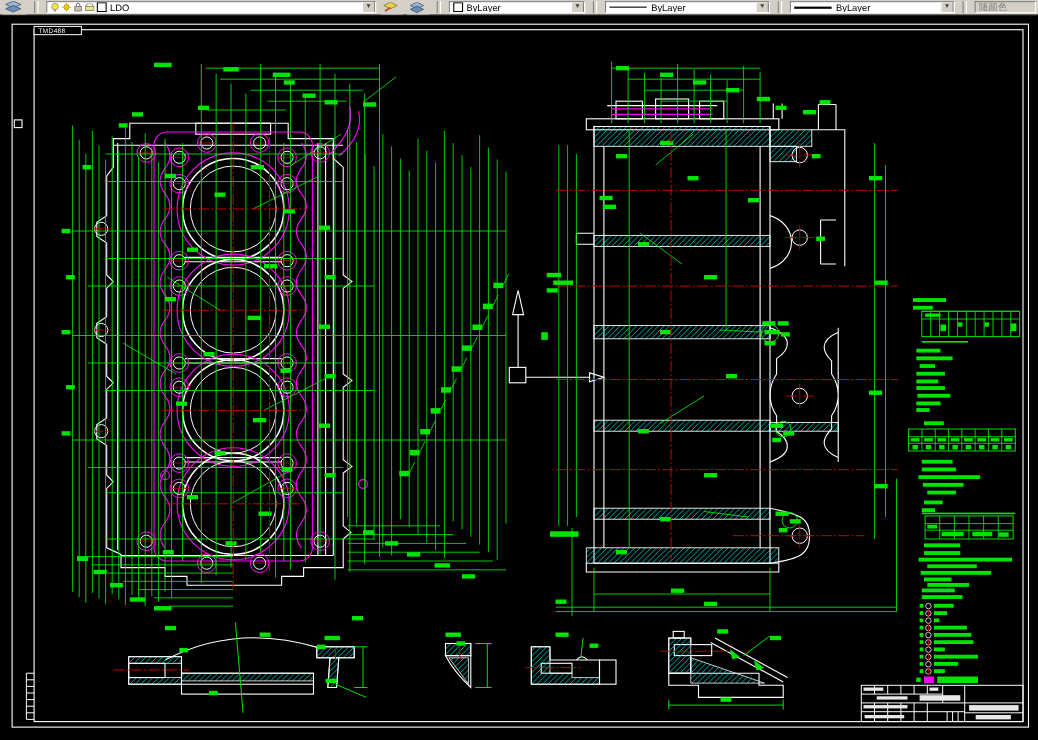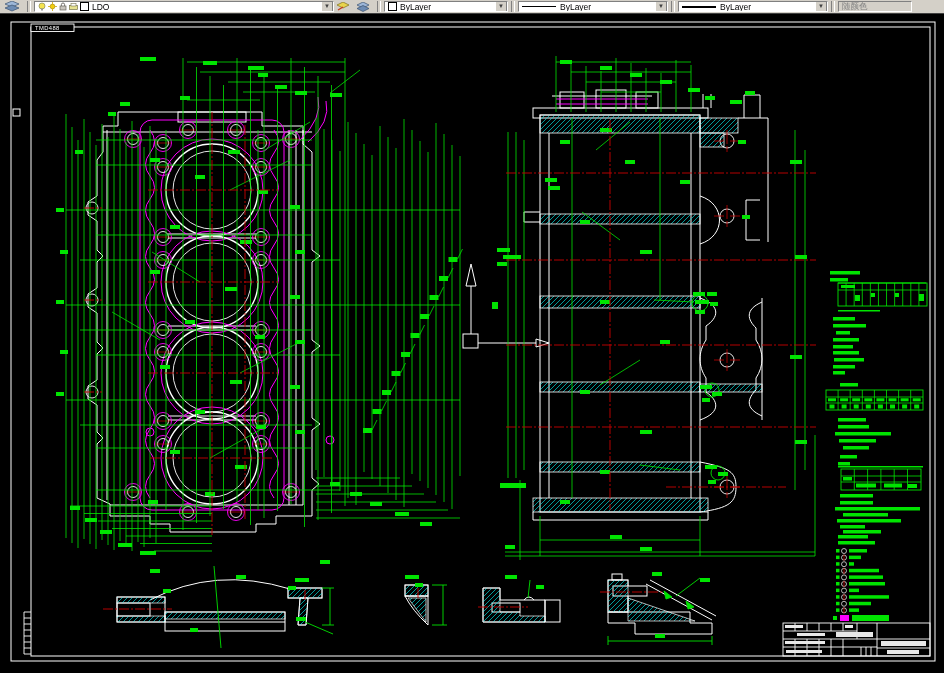--- a/index.html
+++ b/index.html
@@ -1,19 +1,19 @@
 <!DOCTYPE html>
 <html><head>
 <meta charset="utf-8">
 <style>
   html,body{margin:0;padding:0;background:#000;width:944px;height:673px;overflow:hidden;}
   body{font-family:"Liberation Sans",sans-serif;}
   
   .toolbar{height:14px;background:#d4d0c8;display:flex;align-items:center;padding:0 2px;box-sizing:border-box;
-           border-bottom:1px solid #404040;font-size:9px;color:#000;}
+           border-bottom:1px solid #404040;font-size:9px;color:#000;justify-content:space-between;}
   .tbtn{width:22px;height:12px;background:#d4d0c8;border:1px solid #d4d0c8;display:flex;align-items:center;justify-content:center;padding:0;}
   .sep{width:2px;height:11px;border-left:1px solid #808080;border-right:1px solid #fff;margin:0 3px;}
   .combo{height:11px;background:#fff;border:1px solid;border-color:#808080 #fff #fff #808080;
          display:flex;align-items:center;box-sizing:border-box;padding-left:3px;font-size:8.5px;white-space:nowrap;overflow:hidden;}
   .combo .arrow{margin-left:auto;width:10px;height:9px;background:#d4d0c8;border:1px solid;border-color:#fff #808080 #808080 #fff;
                 font-size:6px;line-height:8px;text-align:center;color:#404040;flex:0 0 auto;}
   .combo .swatch{width:7px;height:7px;background:#fff;border:1px solid #000;margin-right:3px;flex:0 0 auto;}
   .combo.disabled{background:#d4d0c8;color:#808080;}
   .ic{display:inline-block;margin-right:2px;flex:0 0 auto;line-height:0;}
   .ltline{width:34px;height:1px;background:#000;margin-right:4px;flex:0 0 auto;}
@@ -80,21 +80,21 @@
     <span>ByLayer</span>
     <span class="arrow">▼</span>
   </div>
   <div class="sep"></div>
   <div class="combo" style="width:150px">
     <span class="lwline"></span>
     <span>ByLayer</span>
     <span class="arrow">▼</span>
   </div>
   <div class="sep"></div>
-  <div class="combo disabled" style="width:74px">
+  <div class="combo disabled" style="width:56px">
     <span>随颜色</span>
   </div>
 </div>
 
 <div class="canvas">
 <svg id="cad" width="944" height="659" viewBox="0 14 944 659">
   <defs>
     <pattern id="hat" patternUnits="userSpaceOnUse" width="5" height="5">
       <path d="M0,5 L5,0" stroke="#00dcdc" stroke-width="0.7"></path>
     </pattern>

